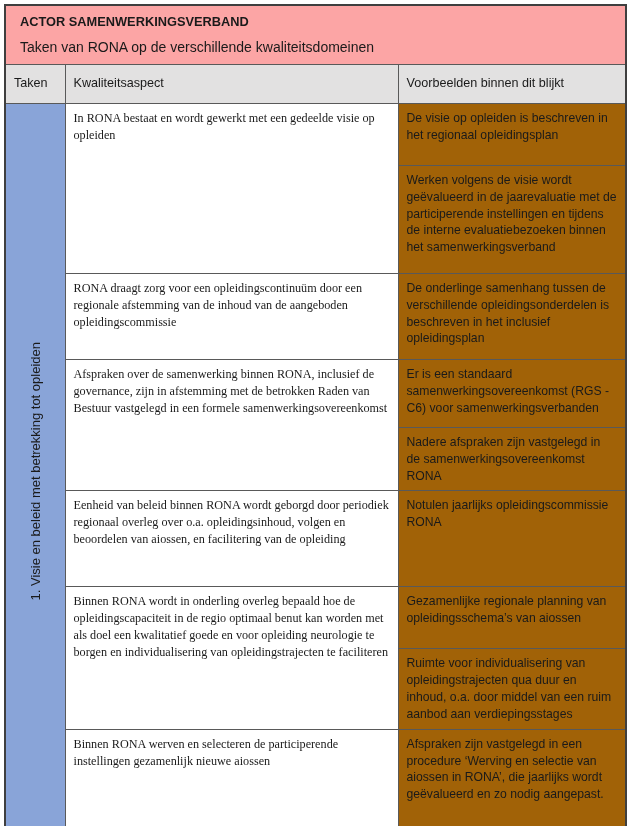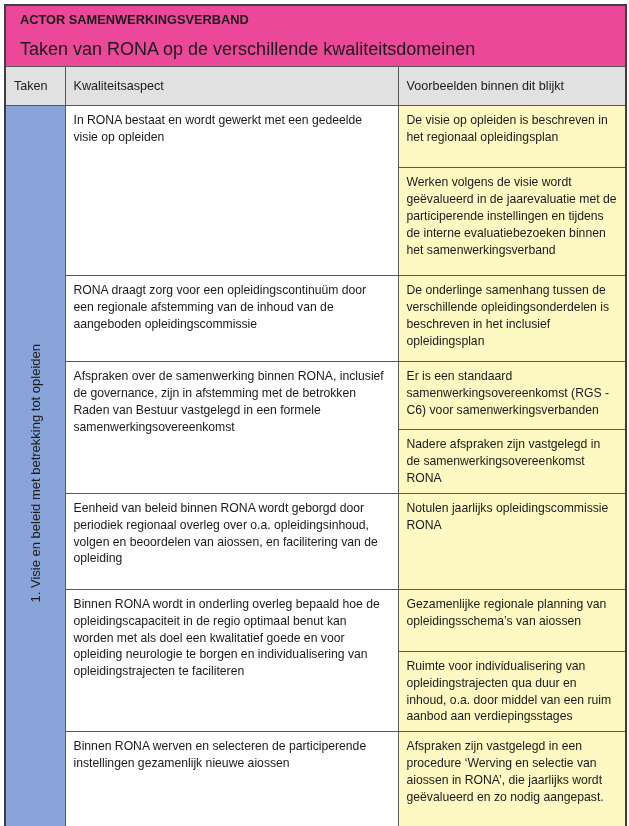--- a/index.html
+++ b/index.html
@@ -20,27 +20,27 @@
   }
   td {
     border: 1px solid #595959;
     vertical-align: top;
     font-size: 12.2px;
     line-height: 1.38;
     padding: 6px 8px;
     word-wrap: break-word;
   }
   .title-cell {
-    background: #ec4899;
+    background: #fca5a5;
     height: 48px;
     vertical-align: middle;
     padding: 5px 14px;
   }
   .title { font-weight: bold; font-size: 12.8px; margin-bottom: 8px; }
-  .subtitle { font-size: 18px; }
+  .subtitle { font-size: 14px; }
   .colhead-row td {
     background: #e2e1e1;
     height: 30px;
     vertical-align: middle;
     font-size: 12.6px;
     padding: 4px 8px;
   }
   .domain-cell {
     background: #89a4d8;
     vertical-align: middle;
@@ -48,22 +48,22 @@
     padding: 0;
   }
   .vertical-text {
     display: inline-block;
     writing-mode: vertical-rl;
     transform: rotate(180deg);
     font-size: 13px;
     line-height: 1;
     white-space: nowrap;
   }
-  .aspect-cell { background: #ffffff; }
-  .example-cell { background: #fef9c3; }
+  .aspect-cell { background: #ffffff; font-family: Liberation Serif, serif; }
+  .example-cell { background: #a16207; }
 </style>
 </head>
 <body>
 
 <div class="page">
   <table class="doc-table">
     <colgroup>
       <col style="width:60px">
       <col style="width:333px">
       <col style="width:228px">

